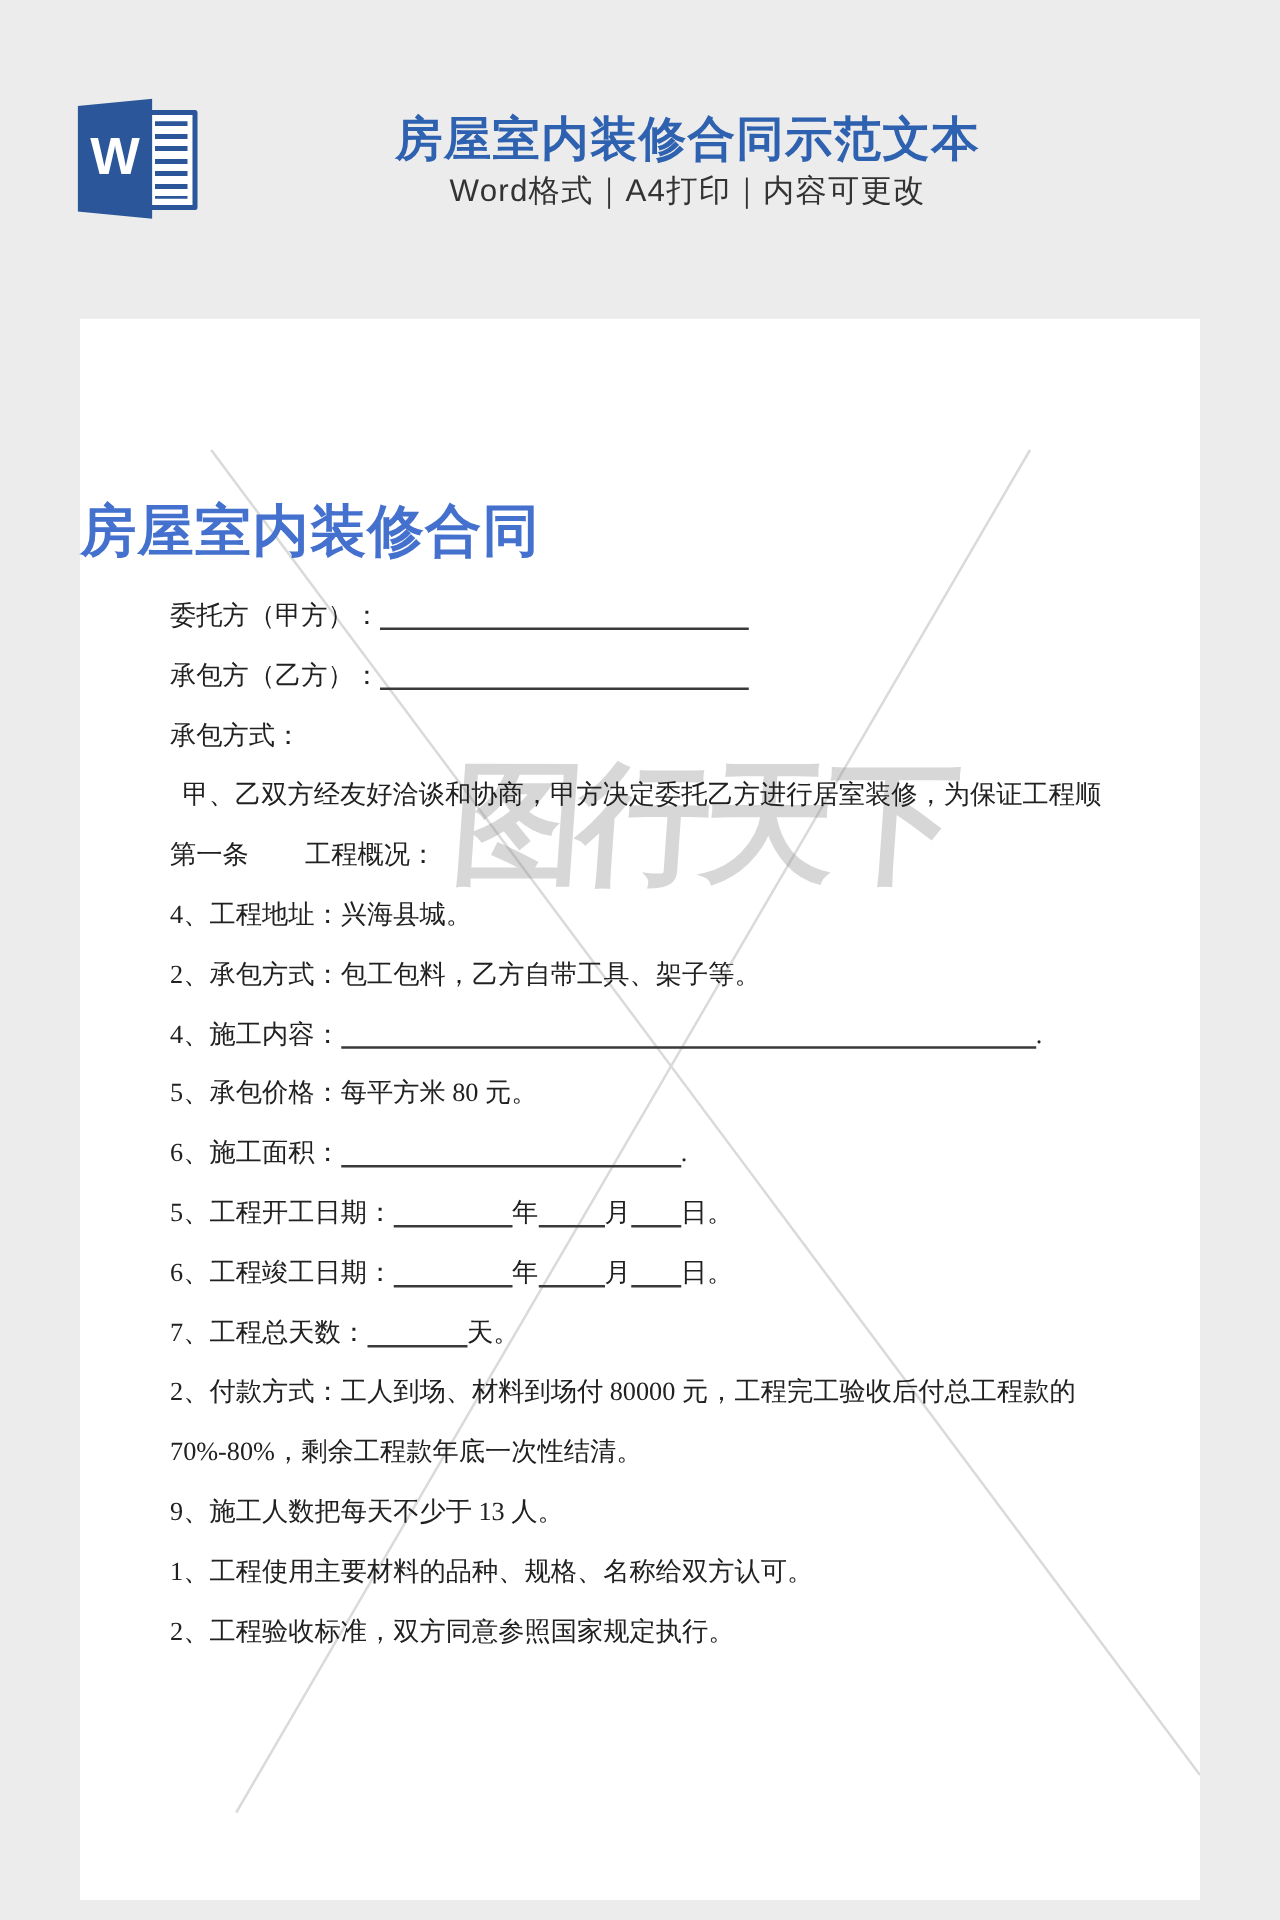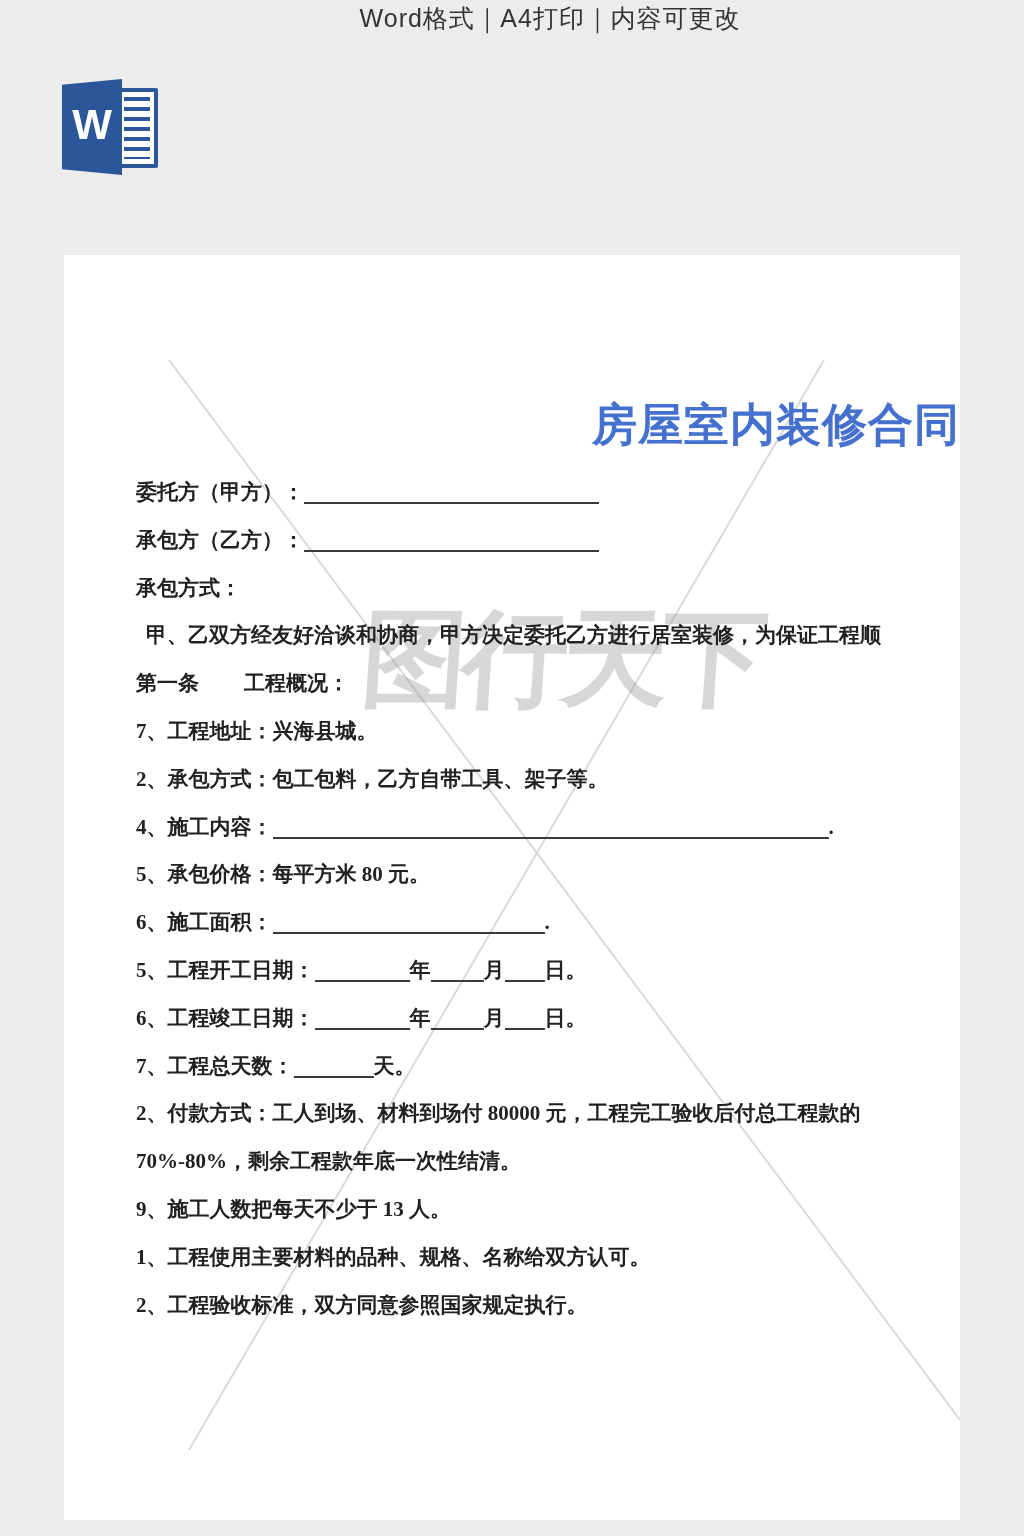--- a/index.html
+++ b/index.html
@@ -62,28 +62,27 @@
   }
   .wm-lines{position:absolute;left:0;top:0;width:100%;height:100%;pointer-events:none;}
   .wm-text{
     position:absolute;left:298px;top:352px;
     font-size:106px;line-height:1;font-weight:700;
     letter-spacing:-6px;color:var(--watermark);opacity:.34;
     transform:skewX(-4deg);
     pointer-events:none;white-space:nowrap;
   }
   .doc-title{
-    position:absolute;left:0;right:0;top:140px;text-align:right;
+    position:absolute;left:0;right:0;top:140px;text-align:left;
     font-size:45px;font-weight:700;color:var(--doc-title);letter-spacing:1px;
   }
   .doc-body{position:absolute;left:72px;right:24px;top:214px;}
   .line{
     height:47.8px;line-height:47.8px;font-size:21px;color:var(--text);
     white-space:nowrap;
-    font-weight:bold;
   }
   .blank{
     display:inline-block;height:4px;
     border-bottom:2px solid var(--rule);
     vertical-align:-5px;
   }
   .gap{display:inline-block;}
 </style>
 </head>
 <body>
@@ -91,20 +90,21 @@
 <div class="site-header">
   <div class="word-icon">
     <div class="word-page">
       <div class="stripes"></div>
     </div>
     <div class="word-front">
       <span class="letter">W</span>
     </div>
   </div>
   <div class="header-text">
+    <div class="header-title">房屋室内装修合同示范文本</div>
     <div class="header-subtitle">Word格式｜A4打印｜内容可更改</div>
   </div>
 </div>
 
 <div class="doc-page">
 
   <svg class="wm-lines" viewBox="0 0 896 1265" preserveAspectRatio="none" aria-hidden="true">
     <line x1="105" y1="105" x2="896" y2="1165" stroke="#dadada" stroke-width="2"></line>
     <line x1="760" y1="105" x2="125" y2="1195" stroke="#dadada" stroke-width="2"></line>
   </svg>
@@ -113,21 +113,21 @@
 
   <div class="doc-title">房屋室内装修合同</div>
 
   <div class="doc-body">
     <div id="contract-lines">
         <div class="line"><span>委托方（甲方）：</span><span class="blank" style="width: 295px;"></span></div>
         <div class="line"><span>承包方（乙方）：</span><span class="blank" style="width: 295px;"></span></div>
         <div class="line"><span>承包方式：</span></div>
         <div class="line" style="padding-left: 10px;"><span>甲、乙双方经友好洽谈和协商，甲方决定委托乙方进行居室装修，为保证工程顺</span></div>
         <div class="line"><span>第一条</span><span class="gap" style="width: 45px;"></span><span>工程概况：</span></div>
-        <div class="line"><span>7、工程地址：兴海县城。</span></div>
+        <div class="line"><span>4、工程地址：兴海县城。</span></div>
         <div class="line"><span>2、承包方式：包工包料，乙方自带工具、架子等。</span></div>
         <div class="line"><span>4、施工内容：</span><span class="blank" style="width: 556px;"></span><span>.</span></div>
         <div class="line"><span>5、承包价格：每平方米 80 元。</span></div>
         <div class="line"><span>6、施工面积：</span><span class="blank" style="width: 272px;"></span><span>.</span></div>
         <div class="line"><span>5、工程开工日期：</span><span class="blank" style="width: 95px;"></span><span>年</span><span class="blank" style="width: 53px;"></span><span>月</span><span class="blank" style="width: 40px;"></span><span>日。</span></div>
         <div class="line"><span>6、工程竣工日期：</span><span class="blank" style="width: 95px;"></span><span>年</span><span class="blank" style="width: 53px;"></span><span>月</span><span class="blank" style="width: 40px;"></span><span>日。</span></div>
         <div class="line"><span>7、工程总天数：</span><span class="blank" style="width: 80px;"></span><span>天。</span></div>
         <div class="line"><span>2、付款方式：工人到场、材料到场付 80000 元，工程完工验收后付总工程款的</span></div>
         <div class="line"><span>70%-80%，剩余工程款年底一次性结清。</span></div>
         <div class="line"><span>9、施工人数把每天不少于 13 人。</span></div>

